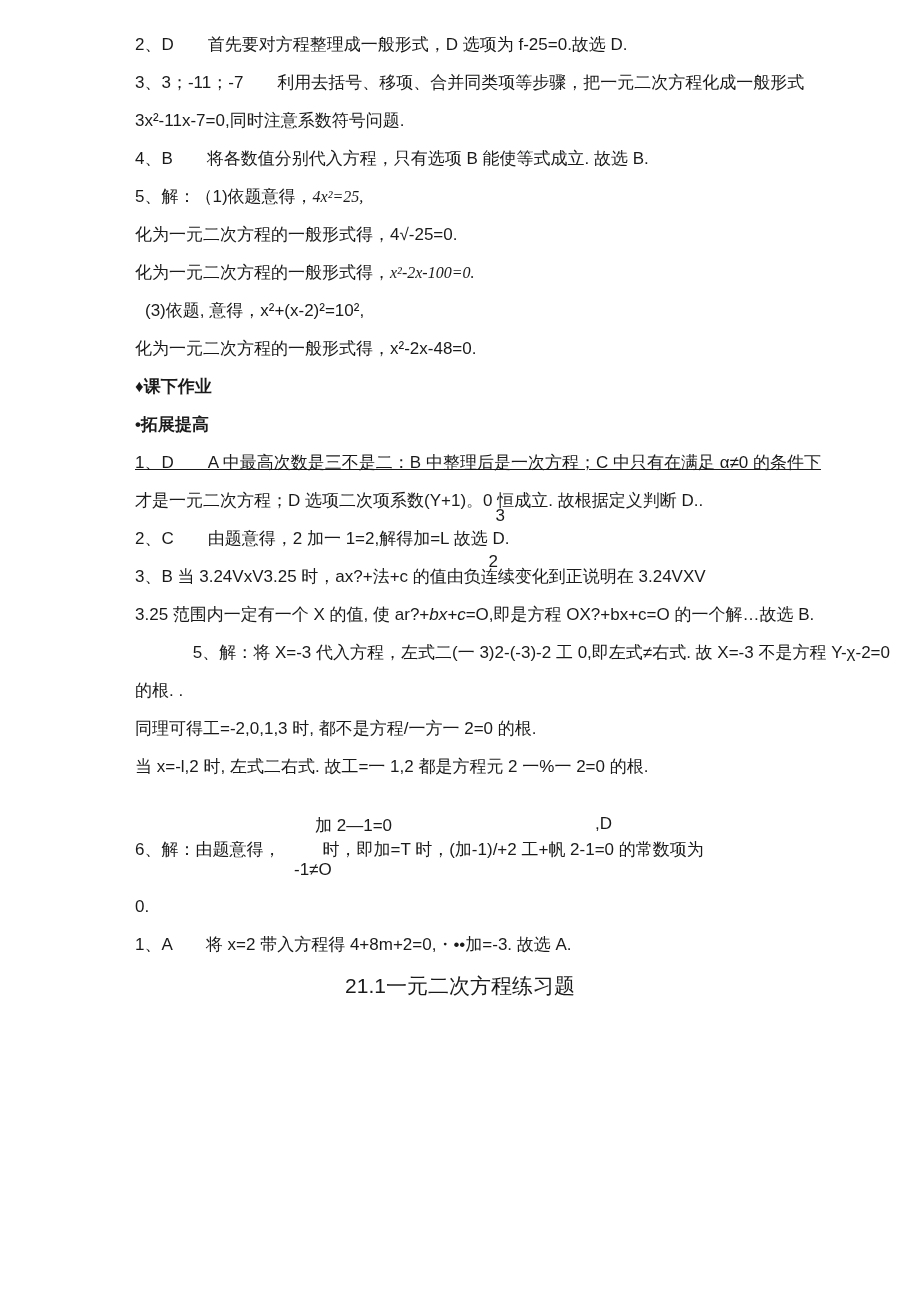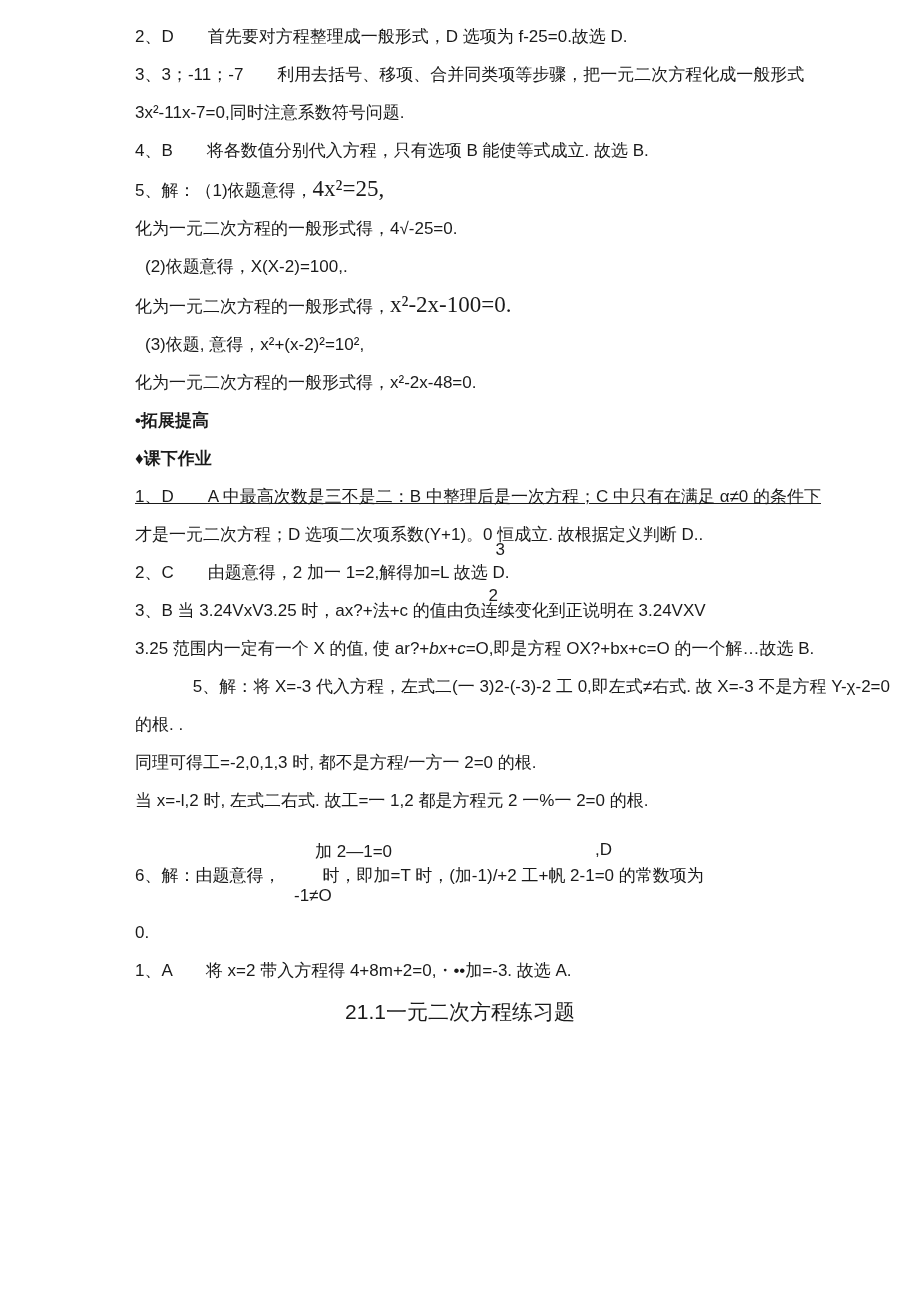--- a/index.html
+++ b/index.html
@@ -1,66 +1,65 @@
 <!DOCTYPE html>
 <html><head>
 <meta charset="utf-8">
 <style>
   html,body{margin:0;padding:0;}
   body{
     width:920px;height:1301px;background:#ffffff;color:#1a1a1a;
     font-family:"Liberation Sans","DejaVu Sans",sans-serif;
     font-size:17px;overflow:hidden;
   }
-  .page{padding:18px 30px 0 135px;position:relative;}
+  .page{padding:26px 30px 0 135px;position:relative;}
   p.ln{margin:0;line-height:38px;white-space:nowrap;}
   .b{font-weight:bold;}
   .indent{padding-left:10px;}
-  .mi{font-family:"Liberation Serif","DejaVu Serif",serif;font-size:23px;}
+  .mi{font-style:italic;font-family:"Liberation Serif","DejaVu Serif",serif;font-size:16px;}
   .it{font-style:italic;}
   
   .mt16{margin-top:16px;}  .mtm6{margin-top:-6px;}  .mtm8{margin-top:-8px;}
   .mtm2{margin-top:-2px;}  .mtm1{margin-top:-1px;}  .mtm7{margin-top:-7px;}
   .mt1{margin-top:1px;}    .mt2{margin-top:2px;}    .mtm3{margin-top:-3px;text-decoration:underline;}
   .mtm4{margin-top:-4px;}  .mt22{margin-top:22px;}  .mt5{margin-top:5px;}
   .mt4{margin-top:4px;}    .mtm5{margin-top:-5px;}  .mtm11{margin-top:-11px;text-align:right;}
   .mt8{margin-top:8px;}
   
   .dstack{position:relative;display:inline-block;}
   .dstack .vnum{position:absolute;top:-23px;left:3px;font-size:17px;}
   .dstack .vden{position:absolute;top:23px;left:-4px;font-size:17px;}
   
-  .line6{position:relative;height:80px;margin-top:14px;}
+  .line6{position:relative;height:80px;margin-top:22px;}
   .line6 span{white-space:nowrap;}
   .l6-cond-top{position:absolute;left:180px;top:6px;}
   .l6-stray{position:absolute;left:460px;top:6px;}
   .l6-main{position:absolute;left:0;top:30px;}
   .l6-gap{display:inline-block;width:42px;}
   .l6-cond-bot{position:absolute;left:159px;top:52px;}
   .footer{margin:3px 105px 0 0;text-align:center;font-size:21px;line-height:38px;white-space:nowrap;}
 </style>
 </head>
 <body>
 
 <div class="page">
 
   <p class="ln">2、D　　首先要对方程整理成一般形式，D 选项为 f-25=0.故选 D.</p>
   <p class="ln mt16">3、3；-11；-7　　利用去括号、移项、合并同类项等步骤，把一元二次方程化成一般形式</p>
   <p class="ln mtm6">3x²-11x-7=0,同时注意系数符号问题.</p>
   <p class="ln mtm8">4、B　　将各数值分别代入方程，只有选项 B 能使等式成立. 故选 B.</p>
 
   <p class="ln mtm2"><span>5、解：（1)依题意得，</span><span class="mi">4x²=25,</span></p>
   <p class="ln mtm1">化为一元二次方程的一般形式得，4√-25=0.</p>
-  <p class="ln indent">(2)依题意得，X(X-2)=100,.</p>
   <p class="ln mtm6"><span>化为一元二次方程的一般形式得，</span><span class="mi">x²-2x-100=0.</span></p>
   <p class="ln mtm7 indent">(3)依题, 意得，x²+(x-2)²=10²,</p>
   <p class="ln mt1">化为一元二次方程的一般形式得，x²-2x-48=0.</p>
 
+  <p class="ln b mt2">♦课下作业</p>
   <p class="ln b">•拓展提高</p>
-  <p class="ln b mt2">♦课下作业</p>
 
   <p class="ln mtm3">1、D　　A 中最高次数是三不是二：B 中整理后是一次方程；C 中只有在满足 α≠0 的条件下</p>
   <p class="ln mtm4">才是一元二次方程；D 选项二次项系数(Y+1)。0 恒成立. 故根据定义判断 D..</p>
 
   <p class="ln mt22"><span>2、C　　由题意得，2 加一 1=2,解得加=L 故选 </span><span class="dstack"><span class="vnum">3</span><span class="vden">2</span><span>D.</span></span></p>
 
   <p class="ln mt5">3、B 当 3.24VxV3.25 时，ax?+法+c 的值由负连续变化到正说明在 3.24VXV</p>
   <p class="ln mt4"><span>3.25 范围内一定有一个 X 的值, 使 ar?+</span><span class="it">bx+c</span><span>=O,即是方程 OX?+bx+c=O 的一个解…故选 B.</span></p>
 
 

